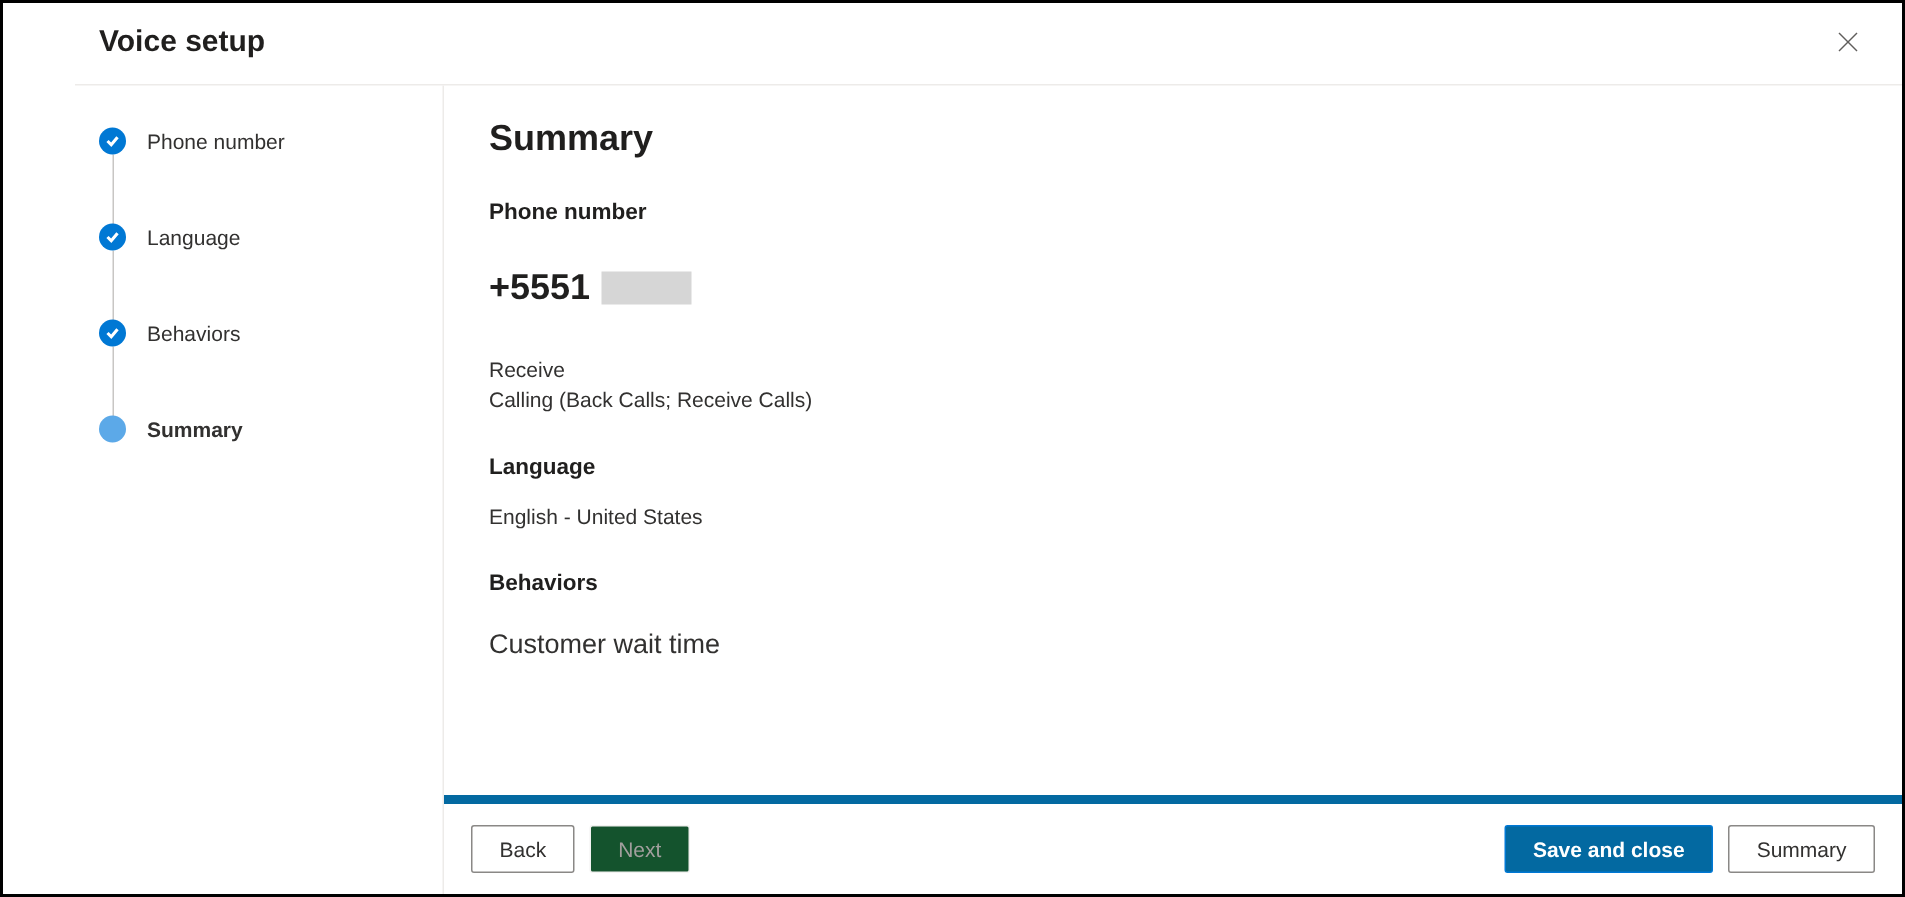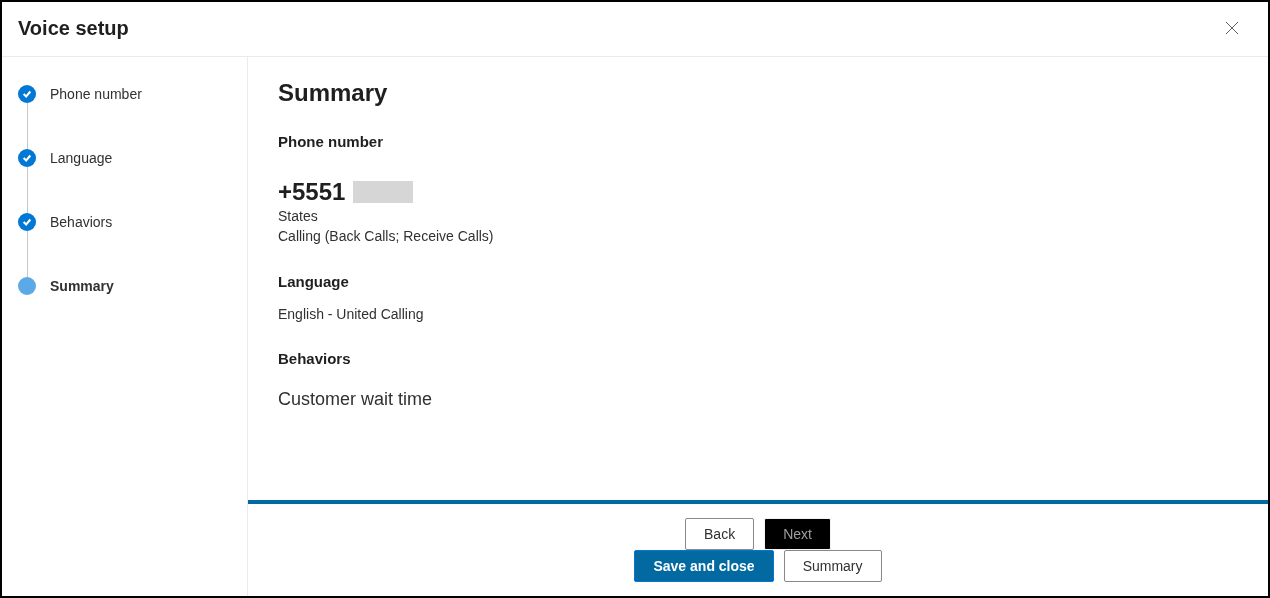--- a/index.html
+++ b/index.html
@@ -12,20 +12,21 @@
       background: #fff;
       color: #323130;
     }
     .dialog {
       width: 1270px;
       height: 598px;
       border: 2px solid #000;
       display: flex;
       flex-direction: column;
       position: relative;
+      padding-left: 48px;
     }
     .dialog-header {
       display: flex;
       justify-content: space-between;
       align-items: center;
       padding: 10px 20px 12px 16px;
       border-bottom: 1px solid #edebe9;
     }
     .dialog-title {
       font-size: 20px;
@@ -129,20 +130,21 @@
       font-size: 15px;
       font-weight: 600;
       color: #201f1e;
       margin-bottom: 14px;
     }
     .phone-line {
       display: flex;
       align-items: center;
       gap: 8px;
       margin-top: 28px;
+      margin-bottom: 30px;
     }
     .phone-number {
       font-size: 24px;
       font-weight: 600;
       color: #201f1e;
     }
     .redacted {
       width: 60px;
       height: 22px;
       background: #d6d6d6;
@@ -155,26 +157,25 @@
     }
     .section-gap {
       margin-top: 26px;
     }
     .value-line {
       font-size: 18px;
       color: #323130;
       line-height: 2;
     }
     .footer {
-      border-top: 4px solid #0369a1;
+      border-top: 6px solid #0369a1;
       padding: 14px 18px;
       display: flex;
       justify-content: space-between;
       align-items: center;
-      flex-direction: column;
     }
     .footer-left, .footer-right {
       display: flex;
       gap: 10px;
     }
     .btn {
       font-family: inherit;
       font-size: 14px;
       height: 32px;
       padding: 0 18px;
@@ -184,21 +185,21 @@
       background: #fff;
       color: #323130;
     }
     .btn.primary {
       background: #0369a1;
       border-color: #0078d4;
       color: #fff;
       font-weight: 600;
     }
     .btn.disabled {
-      background: #000000;
+      background: #14532d;
       border-color: #f3f2f1;
       color: #a19f9d;
       cursor: default;
     }
   </style>
 </head>
 <body>
 
 <div class="dialog">
   <div class="dialog-header">
@@ -255,25 +256,25 @@
       <div class="content">
         <h1 class="page-heading">Summary</h1>
 
         <div class="section-heading">Phone number</div>
 
         <div class="phone-line">
           <span class="phone-number">+5551</span>
           <span class="redacted"></span>
         </div>
 
-        <div class="detail-line">States</div>
+        <div class="detail-line">Receive</div>
         <div class="detail-line">Calling (Back Calls; Receive Calls)</div>
 
         <div class="section-heading section-gap">Language</div>
-        <div class="detail-line">English - United Calling</div>
+        <div class="detail-line">English - United States</div>
 
         <div class="section-heading section-gap">Behaviors</div>
         <div class="value-line">Customer wait time</div>
       </div>
 
       <div class="footer">
         <div class="footer-left">
           <button class="btn">Back</button>
           <button class="btn disabled">Next</button>
         </div>

